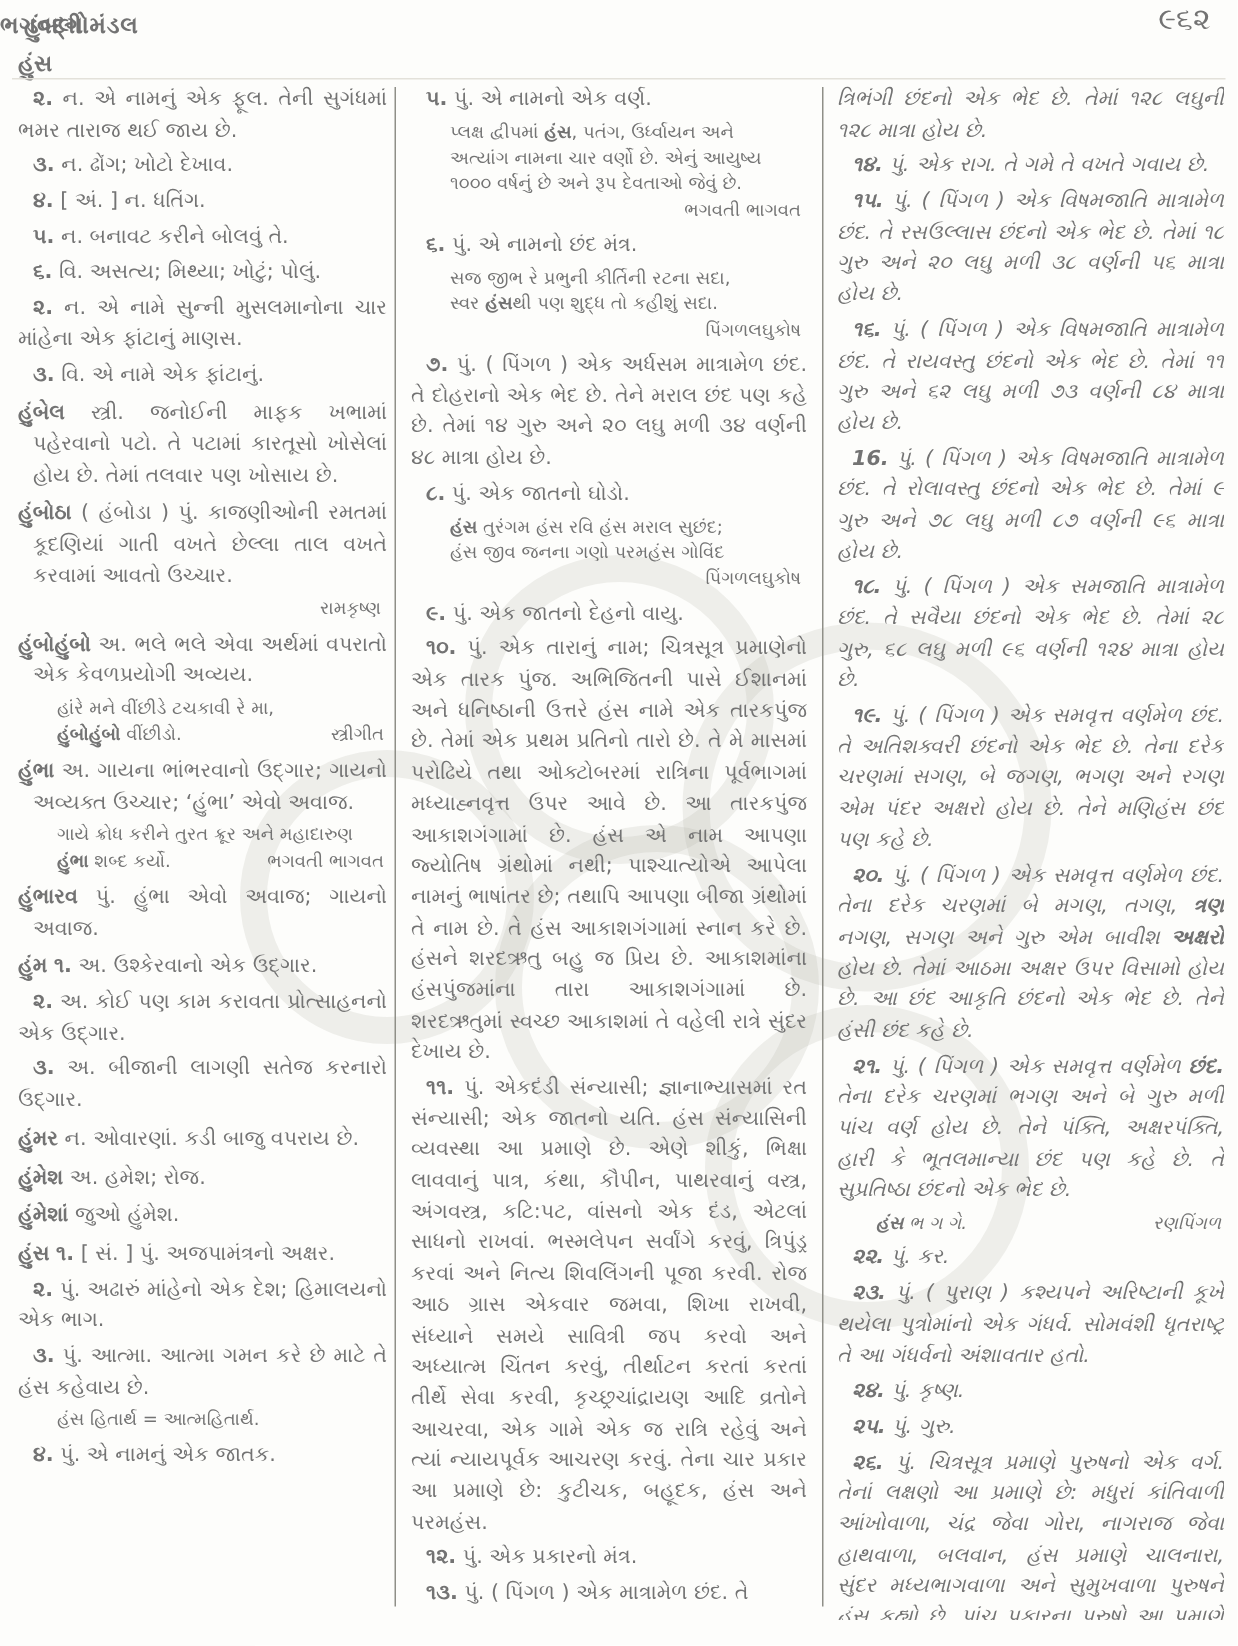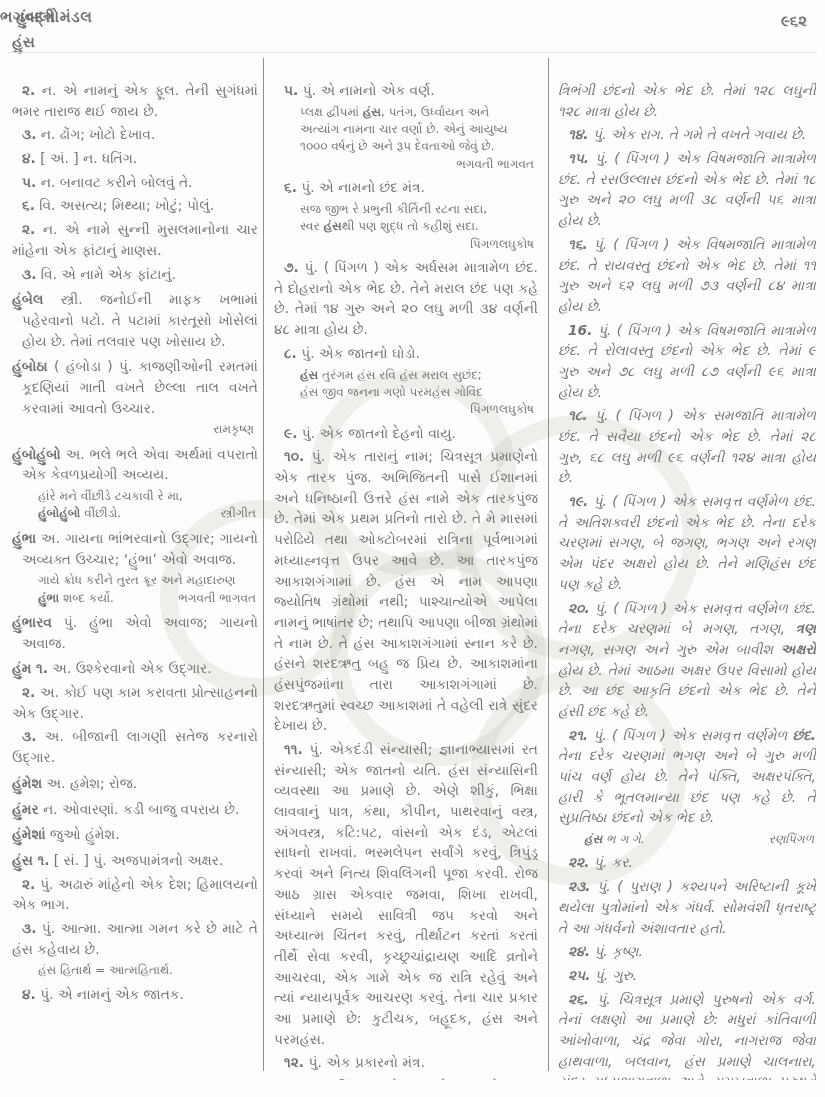--- a/index.html
+++ b/index.html
@@ -5,28 +5,28 @@
   html,body{margin:0;padding:0;background:#ffffff;}
   .page{
     position:relative;width:825px;height:1097px;margin:0 auto;
     background:#fdfdfb;color:#737373;overflow:hidden;
     font-family:"DejaVu Sans","Liberation Sans",sans-serif;
   }
   
   .guide-top{position:absolute;left:16px;top:8px;font-size:15px;font-weight:bold;}
   .guide-bottom{position:absolute;left:12px;top:33px;font-size:15px;font-weight:bold;}
   .title{position:absolute;left:0;right:0;top:8px;font-size:15.5px;font-weight:bold;letter-spacing:.5px;}
-  .pageno{position:absolute;right:18px;top:12px;font-size:15px;font-weight:bold;}
+  .pageno{position:absolute;right:18px;top:0;font-size:20px;}
   .rule{position:absolute;left:8px;right:8px;top:52px;height:1px;background:#e3e1da;}
   
   .divider{position:absolute;top:58px;bottom:26px;width:1px;background:#8f8f88;}
   .d1{left:263px;}
   .d2{left:548px;}
   
-  .col{position:absolute;top:56px;bottom:17px;font-size:13.8px;line-height:1.5;text-align:justify;overflow:hidden;margin-top:24px;}
+  .col{position:absolute;top:56px;bottom:17px;font-size:13.8px;line-height:1.5;text-align:justify;overflow:hidden;}
   .c1{left:12px;width:246px;}
   .c2{left:274px;width:264px;}
   .c3{left:558px;width:258px;font-style:italic;}
   .col p{margin:0 0 3px 0;}
   p.sense{text-indent:10px;}
   p.cont{text-indent:0;}
   p.entry{padding-left:10px;text-indent:-10px;margin-top:5px;}
   b.hw{font-weight:bold;}
   .verse{margin:1px 2px 4px 26px;font-size:12px;line-height:1.45;text-align:left;}
   .vline{clear:both;}
@@ -81,22 +81,22 @@
       </div>
       <p class="entry"><b class="hw">હુંભા</b> અ. ગાયના ભાંભરવાનો ઉદ્ગાર; ગાયનો અવ્યક્ત ઉચ્ચાર; ‘હુંભા’ એવો અવાજ.</p>
       <div class="verse">
         <div class="vline">ગાયે ક્રોધ કરીને તુરત ક્રૂર અને મહાદારુણ</div>
         <div class="vline"><b>હુંભા</b> શબ્દ કર્યો.<span class="vcite-inline">ભગવતી ભાગવત</span></div>
       </div>
       <p class="entry"><b class="hw">હુંભારવ</b> પું. હુંભા એવો અવાજ; ગાયનો અવાજ.</p>
       <p class="entry"><b class="hw">હુંમ</b> <b>૧.</b> અ. ઉશ્કેરવાનો એક ઉદ્ગાર.</p>
       <p class="sense"><b>૨.</b> અ. કોઈ પણ કામ કરાવતા પ્રોત્સાહનનો એક ઉદ્ગાર.</p>
       <p class="sense"><b>૩.</b> અ. બીજાની લાગણી સતેજ કરનારો ઉદ્ગાર.</p>
+      <p class="entry"><b class="hw">હુંમર</b> ન. ઓવારણાં. કડી બાજુ વપરાય છે.</p>
       <p class="entry"><b class="hw">હુંમેશ</b> અ. હમેશ; રોજ.</p>
-      <p class="entry"><b class="hw">હુંમર</b> ન. ઓવારણાં. કડી બાજુ વપરાય છે.</p>
       <p class="entry"><b class="hw">હુંમેશાં</b> જુઓ હુંમેશ.</p>
       <p class="entry"><b class="hw">હુંસ</b> <b>૧.</b> [ સં. ] પું. અજપામંત્રનો અક્ષર.</p>
       <p class="sense"><b>૨.</b> પું. અઢારું માંહેનો એક દેશ; હિમાલયનો એક ભાગ.</p>
       <p class="sense"><b>૩.</b> પું. આત્મા. આત્મા ગમન કરે છે માટે તે હંસ કહેવાય છે.</p>
       <div class="verse">
         <div class="vline">હંસ હિતાર્થ = આત્મહિતાર્થ.</div>
       </div>
       <p class="sense"><b>૪.</b> પું. એ નામનું એક જાતક.</p>
     </div>
   <div class="col c2">

